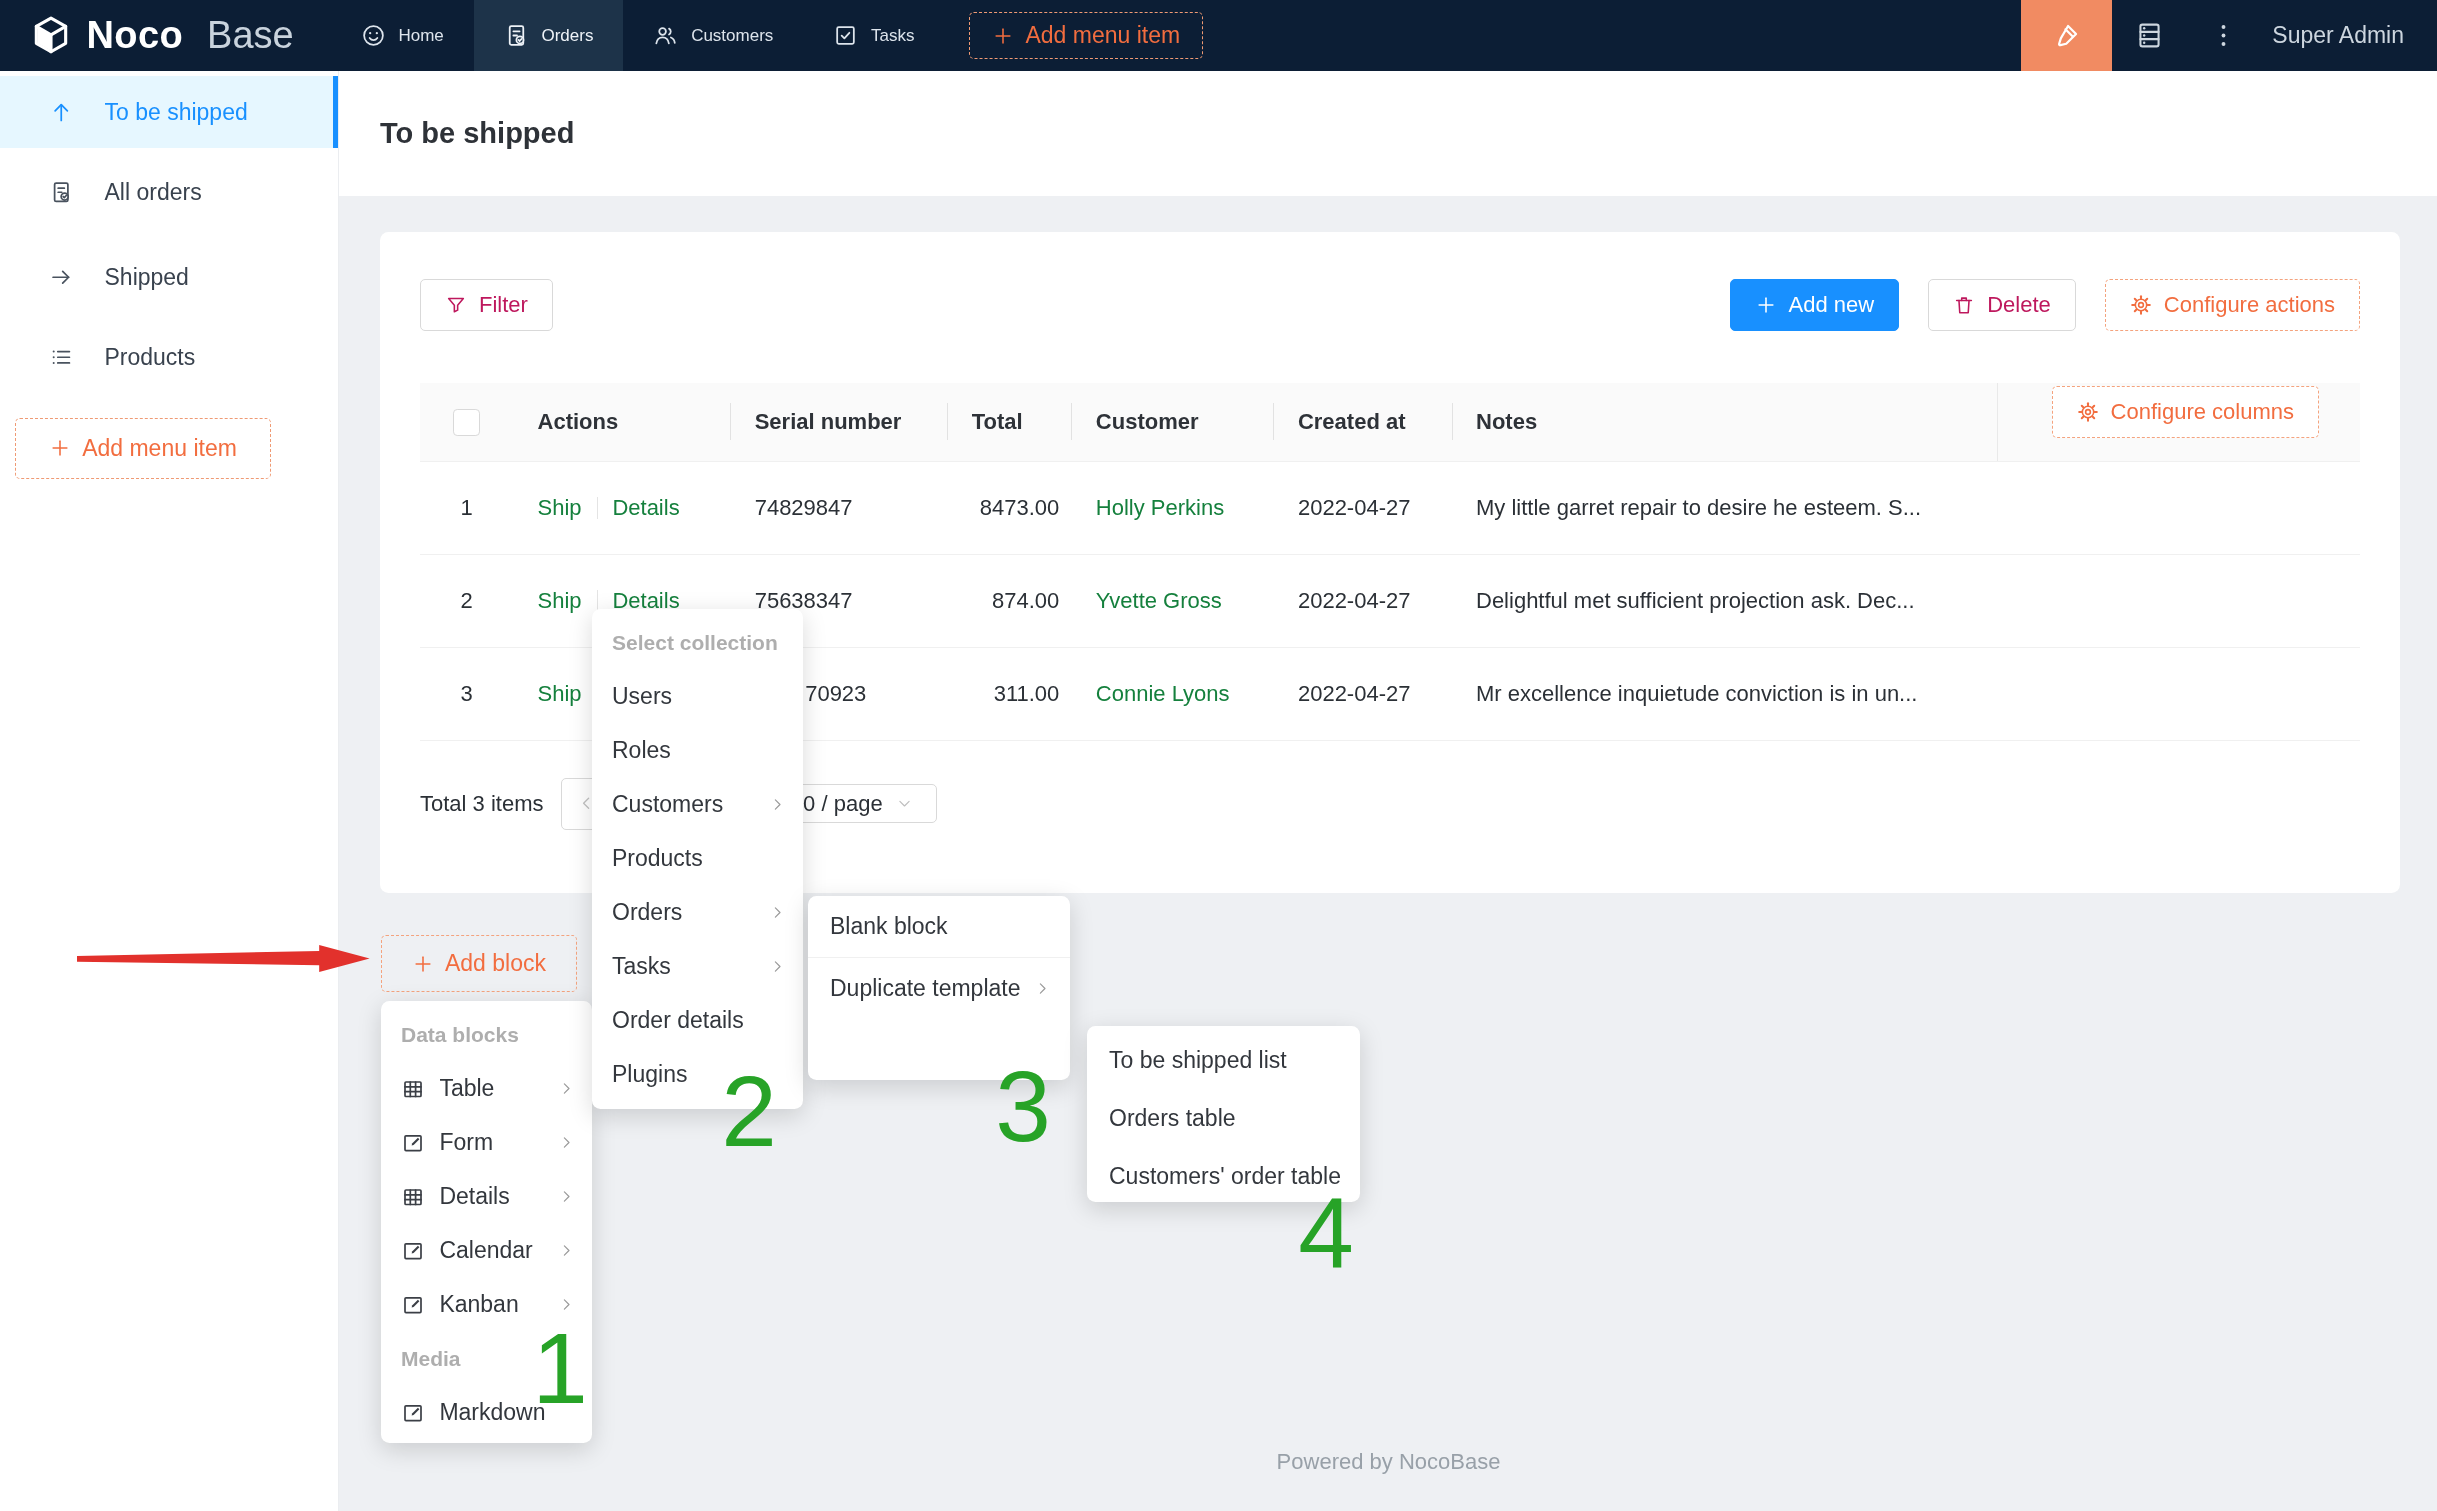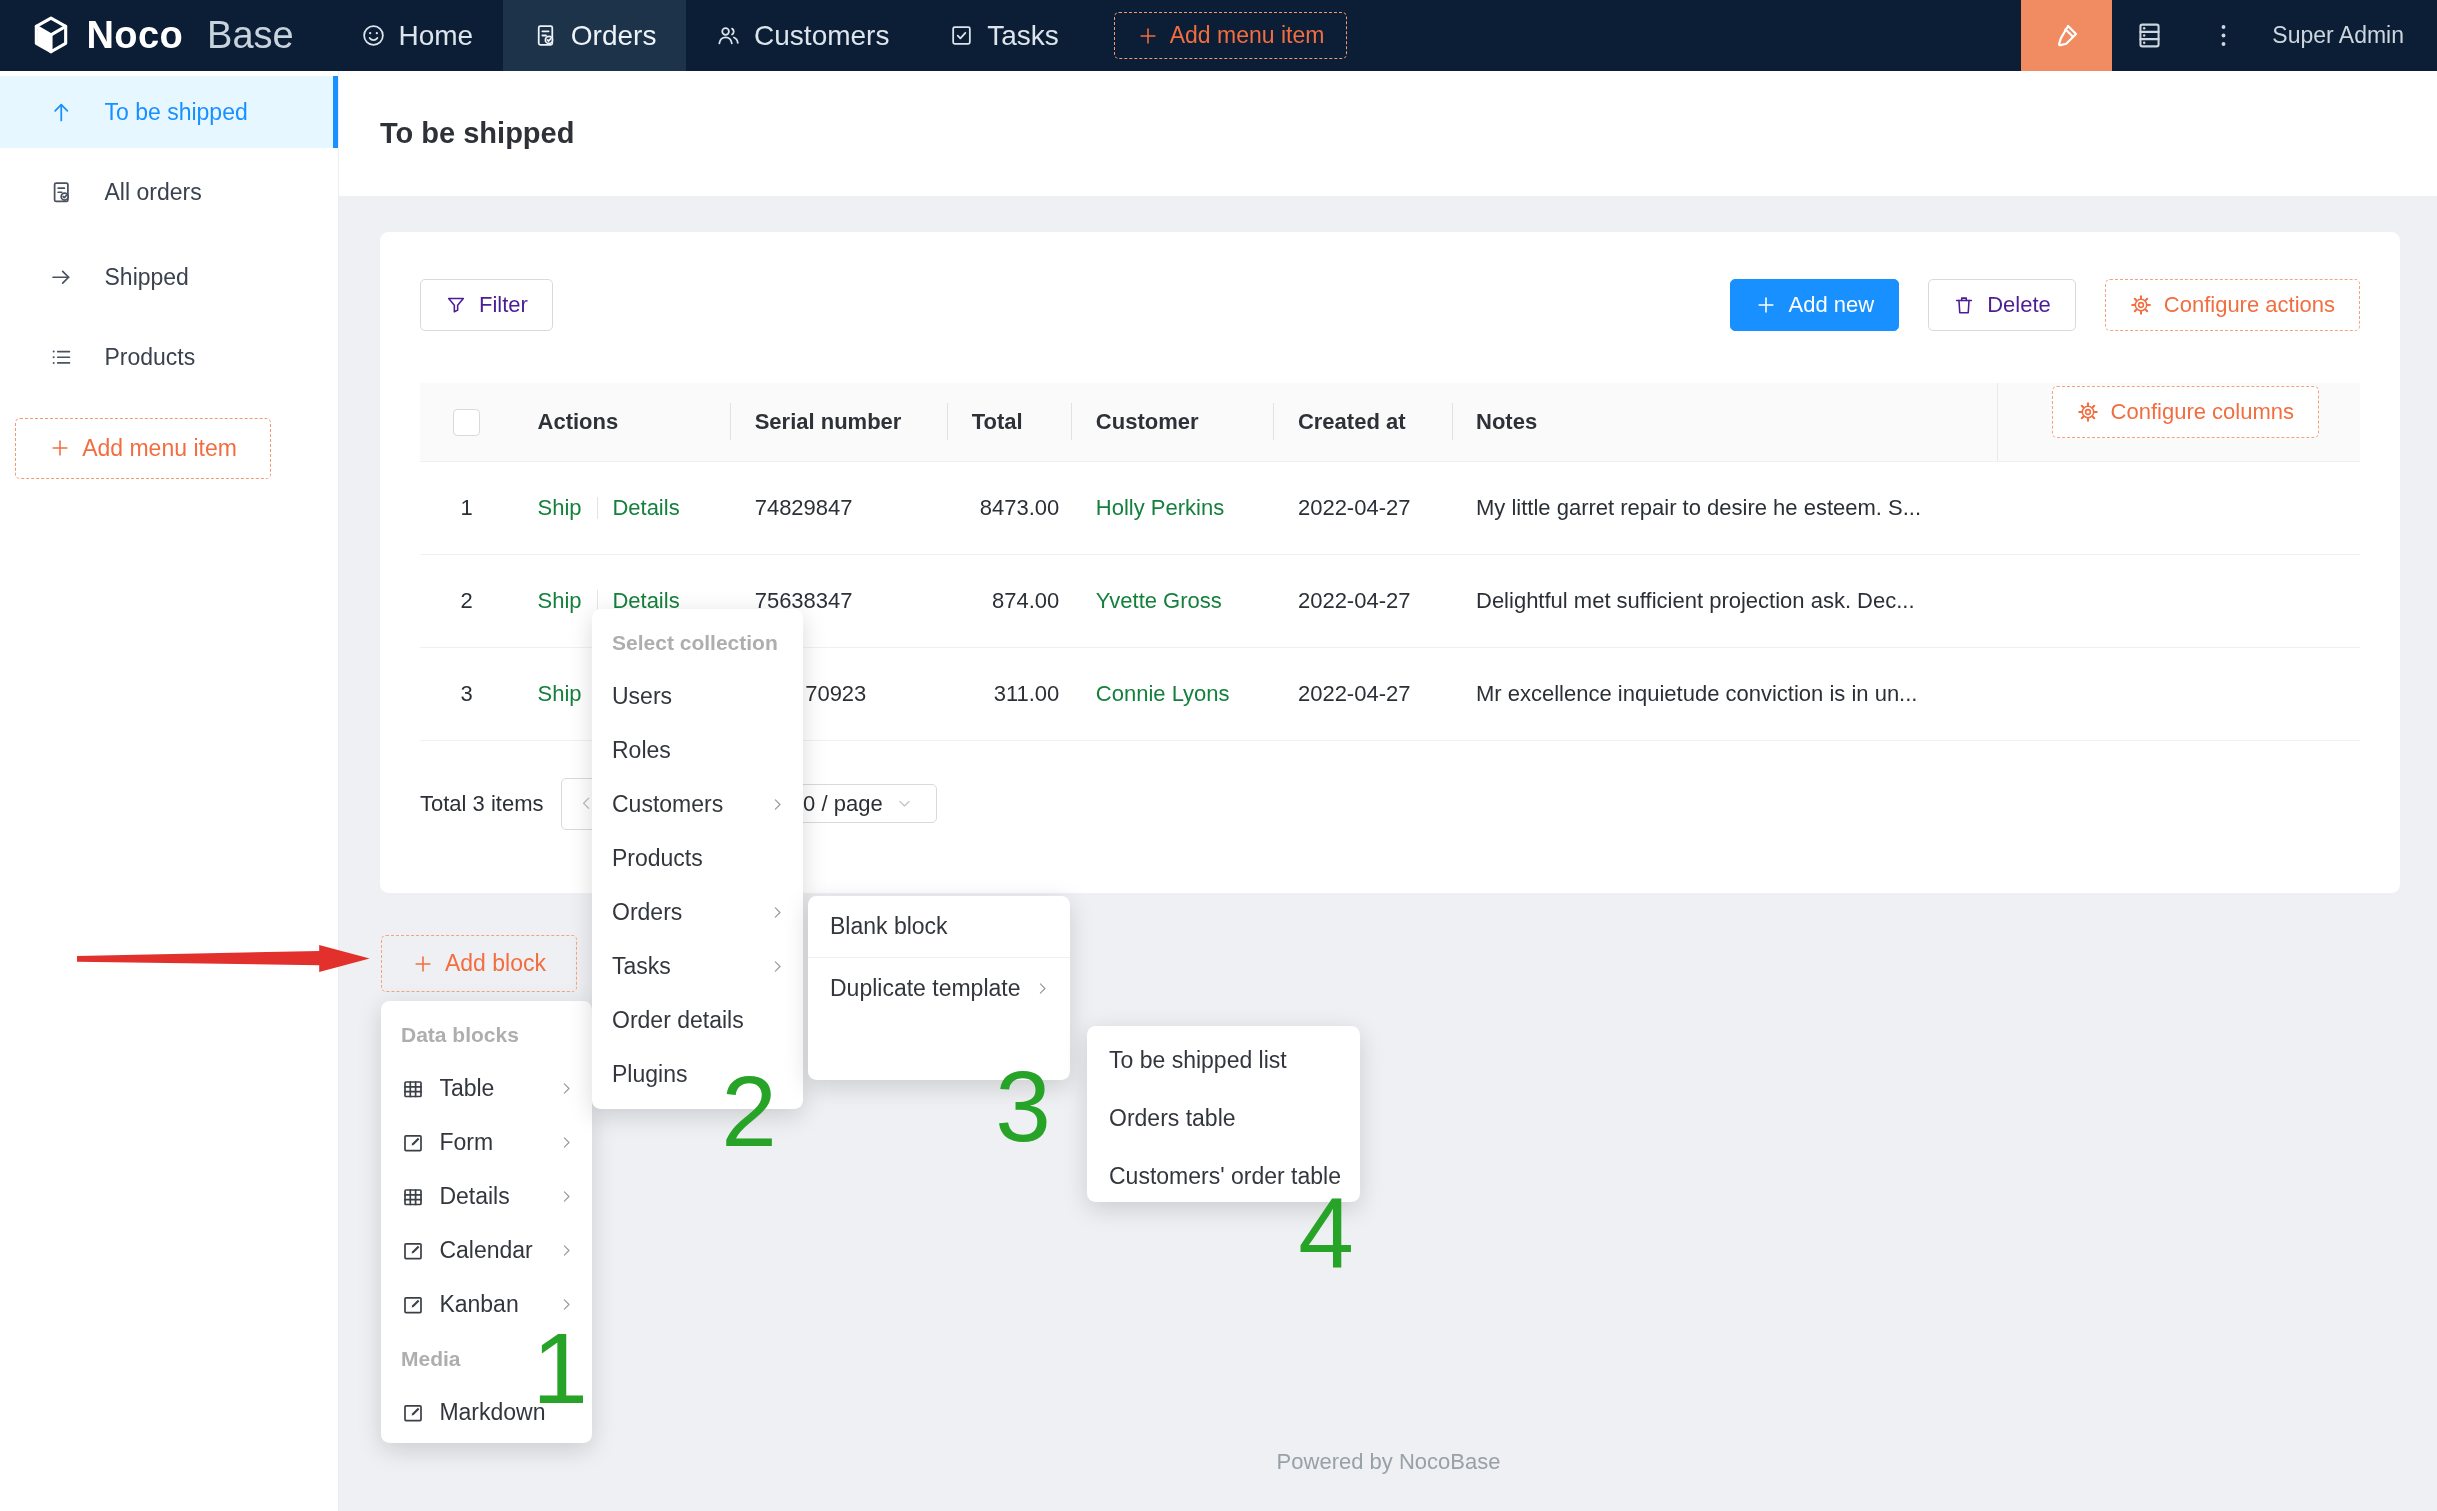--- a/index.html
+++ b/index.html
@@ -10,21 +10,21 @@
   svg .fillc{fill:currentColor;stroke:none;}
 
   
   .navbar{position:absolute;left:0;top:0;width:2438px;height:71px;background:#0c1e35;
           display:flex;align-items:center;z-index:50;color:#dde4ec;}
   .brand{display:flex;align-items:center;gap:13.5px;padding:0 37px 0 29px;cursor:pointer;}
   .brand svg{width:44px;height:44px;color:#fff;}
   .brand-noco{font-size:38px;font-weight:800;color:#ffffff;letter-spacing:0.4px;}
   .brand-base{font-size:38px;font-weight:300;color:#c9d3dd;margin-left:24px;}
   .topnav{display:flex;align-items:stretch;height:100%;}
-  .topnav-item{display:flex;align-items:center;gap:12.7px;padding:0 30px;font-size:28px;cursor:pointer;}
+  .topnav-item{display:flex;align-items:center;gap:12.7px;padding:0 30px;font-size:17px;cursor:pointer;}
   .topnav-item svg{width:25px;height:25px;}
   .topnav-item .badge{fill:#0c1e35;}
   .topnav-item.active{background:#1d3349;color:#eef3f8;}
   .topnav-item.active .badge{fill:#1d3349;}
   .nav-add{display:flex;align-items:center;gap:11px;margin-left:25px;align-self:center;
            padding:9.3px 22px;border:1.7px dashed #ef9a74;border-radius:5px;color:#f26d3f;font-size:23px;cursor:pointer;}
   .nav-add svg{width:22px;height:22px;}
   .nav-right{margin-left:auto;display:flex;align-items:center;height:100%;}
   .designer-btn{width:91px;height:100%;background:#f18b62;display:flex;align-items:center;justify-content:center;color:#fff;cursor:pointer;}
   .designer-btn svg{width:31px;height:31px;}
@@ -51,21 +51,21 @@
   .main{position:absolute;left:339px;top:71px;width:2099px;height:1441px;}
   .page-header{height:125px;background:#fff;display:flex;align-items:center;padding-left:41px;}
   .page-title{font-size:29px;font-weight:600;color:#2e3238;}
   .content{position:relative;height:1315px;background:#eef0f3;padding:36px 37px 0 41px;box-sizing:border-box;}
 
   .card{position:relative;width:2020px;height:661px;background:#fff;border-radius:8.5px;
         padding:47px 40px 0;box-sizing:border-box;}
   .toolbar{display:flex;justify-content:space-between;align-items:center;margin-bottom:52px;}
   .toolbar-right{display:flex;gap:29px;}
   .btn{height:52px;display:inline-flex;align-items:center;gap:12px;padding:0 24px;border-radius:5px;
-       font-size:22px;border:0.8px solid #d9d9d9;background:#fff;color:#4c1d95;cursor:pointer;box-sizing:border-box;}
+       font-size:22px;border:0.8px solid #d9d9d9;background:#fff;color:#be185d;cursor:pointer;box-sizing:border-box;}
   .btn svg{width:22px;height:22px;}
   .btn-primary{background:#1890ff;border-color:#1890ff;color:#fff;}
   .btn-dashed{border:1.7px dashed #f4a37e;color:#f26d3f;}
 
   table.grid{border-collapse:collapse;table-layout:fixed;width:1940px;}
   .grid thead tr{height:78px;background:#fafafa;border-bottom:0.8px solid #f0f0f0;}
   .grid th{font-size:22px;font-weight:600;color:#2e3238;text-align:left;padding:0 0 0 24.5px;position:relative;white-space:nowrap;}
   .grid th.sep::before{content:"";position:absolute;left:0;top:20px;height:37px;width:0.8px;background:#e2e2e2;}
   .grid th.sep-tall::before{content:"";position:absolute;left:0;top:0;height:78px;width:0.8px;background:#e9e9e9;}
   .grid td{font-size:22px;color:#2b3036;padding:0 0 0 24.5px;white-space:nowrap;overflow:hidden;}

